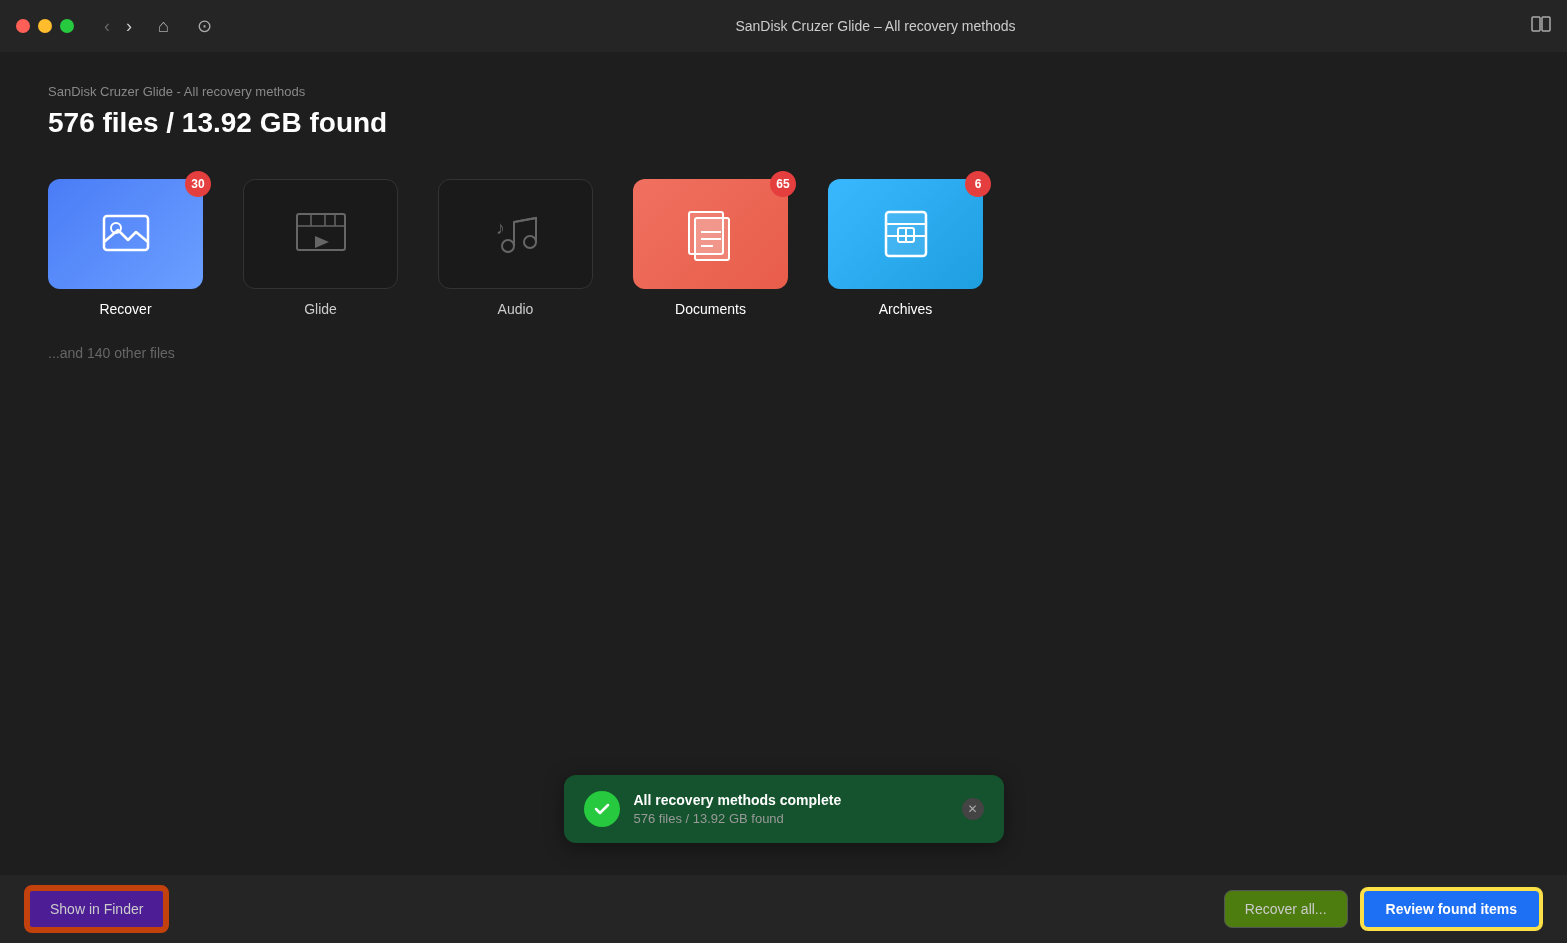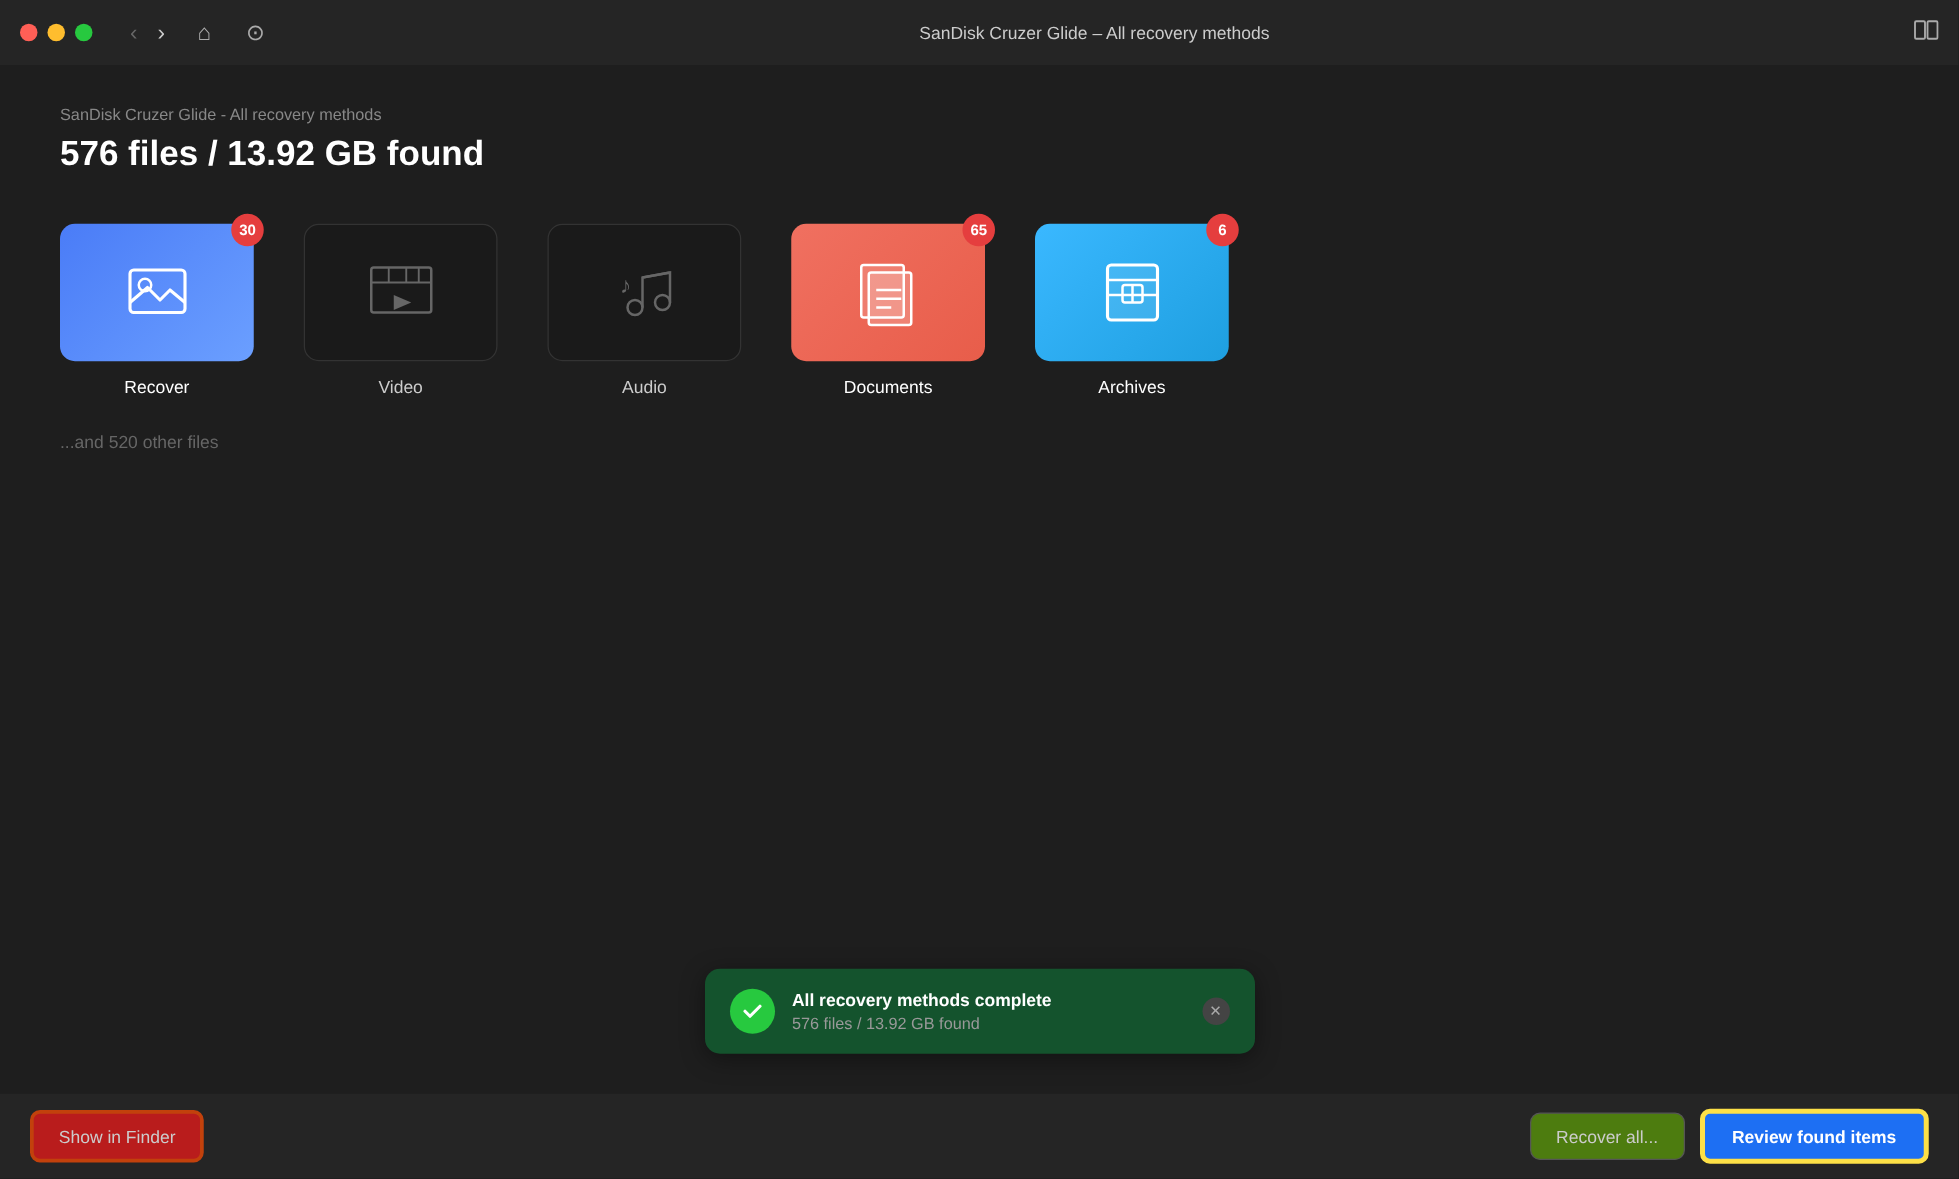--- a/index.html
+++ b/index.html
@@ -257,22 +257,22 @@
       right: 0;
       height: 68px;
       background: #252525;
       display: flex;
       align-items: center;
       justify-content: space-between;
       padding: 0 24px;
     }
 
     .show-finder-btn {
-      background: #b91c1c;
-      border: 3px solid #c2410c;
+      background: #4c1d95;
+      border: 6px solid #c2410c;
       color: #ccc;
       padding: 10px 20px;
       border-radius: 8px;
       font-size: 14px;
       cursor: pointer;
     }
 
     .right-actions {
       display: flex;
       gap: 12px;
@@ -350,21 +350,21 @@
       <div class="card-icon video">
         <svg viewBox="0 0 60 60" fill="none" xmlns="http://www.w3.org/2000/svg">
           <rect x="6" y="10" width="48" height="36" rx="2" stroke="#666" stroke-width="2" fill="none"></rect>
           <line x1="6" y1="22" x2="54" y2="22" stroke="#666" stroke-width="1.5"></line>
           <line x1="20" y1="10" x2="20" y2="22" stroke="#666" stroke-width="1.5"></line>
           <line x1="34" y1="10" x2="34" y2="22" stroke="#666" stroke-width="1.5"></line>
           <line x1="44" y1="10" x2="44" y2="22" stroke="#666" stroke-width="1.5"></line>
           <polygon points="24,32 24,44 38,38" fill="#666"></polygon>
         </svg>
       </div>
-      <div class="card-label">Video</div>
+      <div class="card-label">Glide</div>
     </div>
 
     <div class="category-card">
       <div class="card-icon audio">
         <svg viewBox="0 0 60 60" fill="none" xmlns="http://www.w3.org/2000/svg">
           <circle cx="22" cy="42" r="6" stroke="#666" stroke-width="2" fill="none"></circle>
           <circle cx="44" cy="38" r="6" stroke="#666" stroke-width="2" fill="none"></circle>
           <path d="M28 42 L28 18 L50 14 L50 38" stroke="#666" stroke-width="2" fill="none"></path>
           <line x1="28" y1="18" x2="50" y2="14" stroke="#666" stroke-width="2"></line>
           <text x="10" y="30" font-size="18" fill="#666">♪</text>
@@ -396,21 +396,21 @@
           <rect x="22" y="24" width="16" height="14" rx="2" stroke="white" stroke-width="2" fill="none"></rect>
           <line x1="30" y1="24" x2="30" y2="38" stroke="white" stroke-width="2"></line>
         </svg>
       </div>
       <div class="badge">6</div>
       <div class="card-label active">Archives</div>
     </div>
 
   </div>
 
-  <div class="other-files">...and 520 other files</div>
+  <div class="other-files">...and 140 other files</div>
 </div>
 
 <div class="notification-bar">
   <div class="notification-icon">
     <svg width="20" height="20" viewBox="0 0 20 20" fill="none" xmlns="http://www.w3.org/2000/svg">
       <path d="M4 10 L8 14 L16 6" stroke="white" stroke-width="2.5" stroke-linecap="round" stroke-linejoin="round"></path>
     </svg>
   </div>
   <div class="notification-text">
     <div class="notification-title">All recovery methods complete</div>

